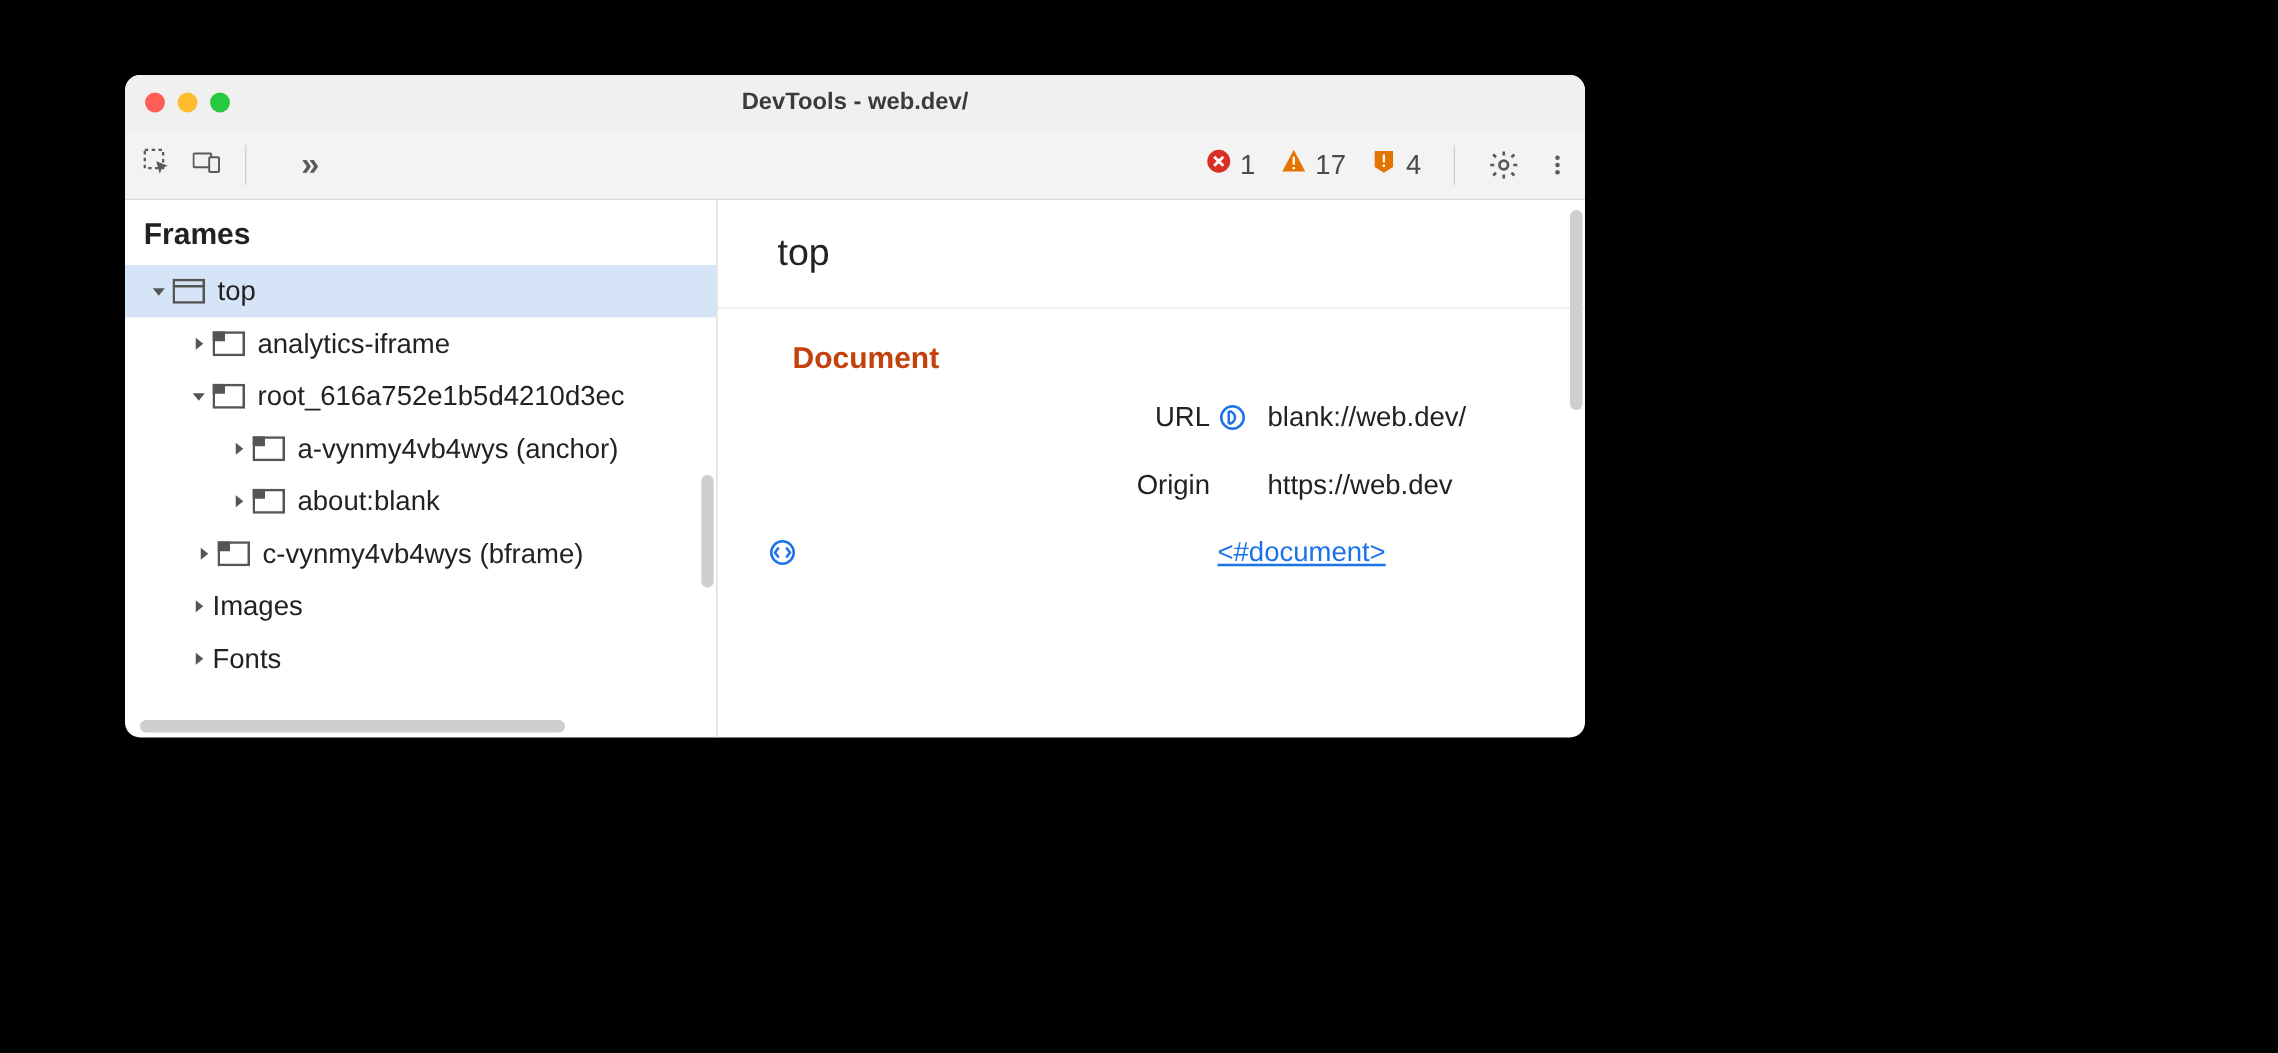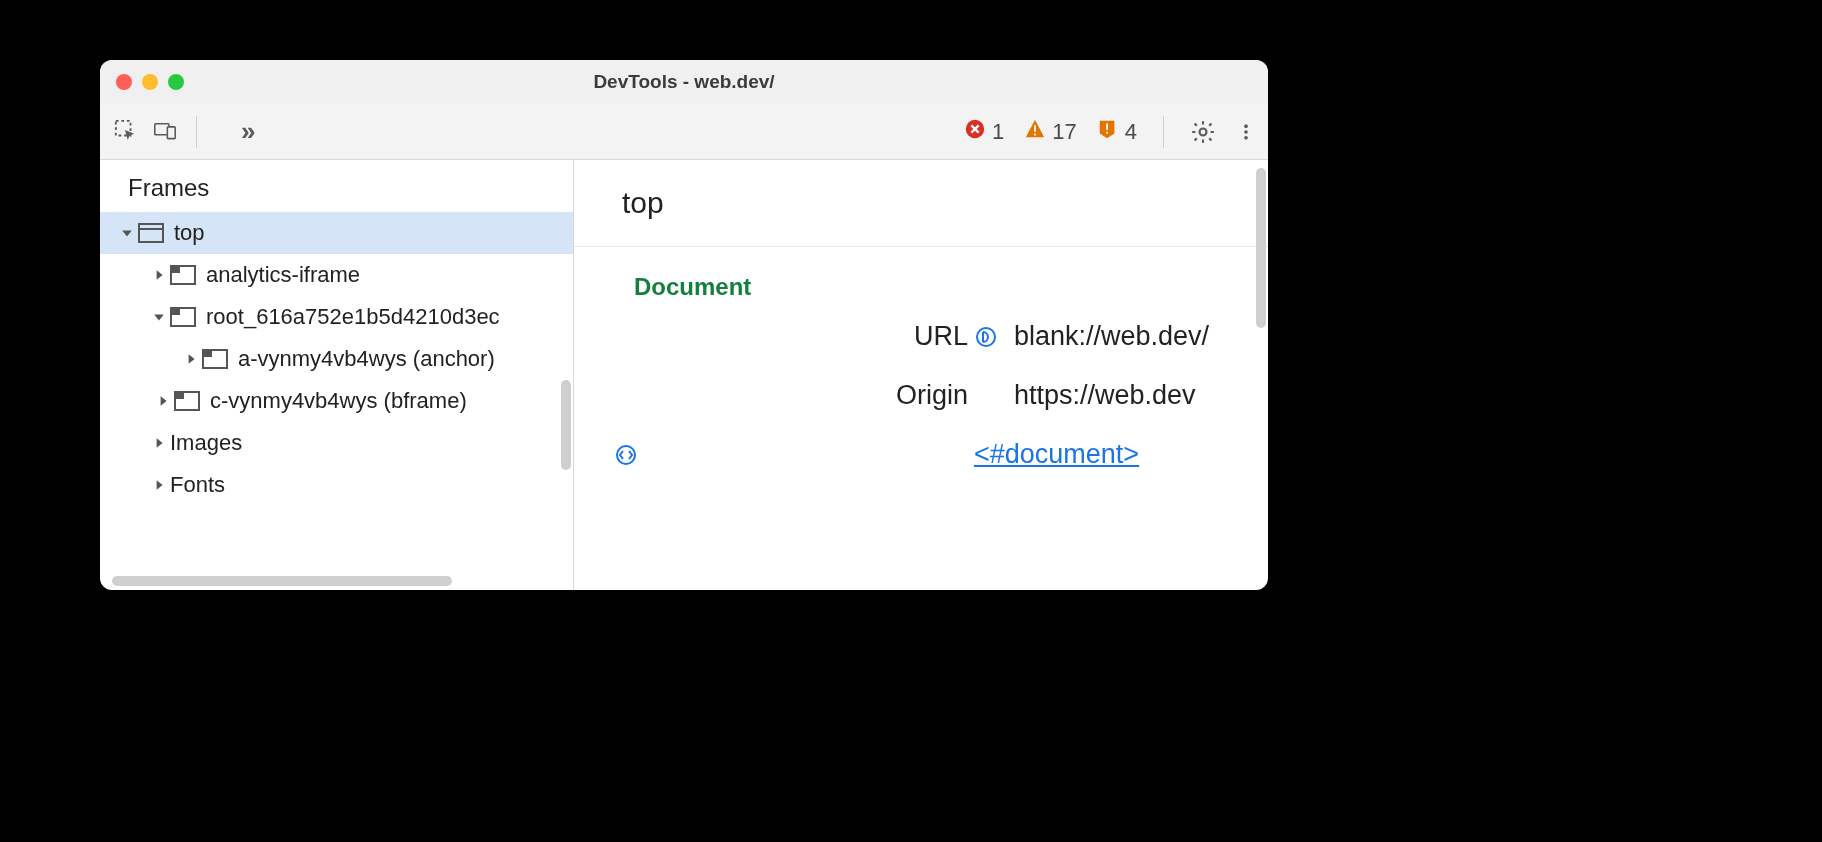--- a/index.html
+++ b/index.html
@@ -37,35 +37,35 @@
   .tab { display: flex; align-items: center; font-size: 22px; color: #5a5a5a; cursor: pointer; border-bottom: 3px solid transparent; }
   .tab.active { color: #1a73e8; border-bottom-color: #1a73e8; }
   .more-tabs { margin-left: 30px; font-size: 26px; color: #5a5a5a; display:flex; align-items:center; cursor:pointer; font-weight:600;}
   .tb-right { margin-left: auto; display: flex; align-items: center; gap: 20px; }
   .counter { display: flex; align-items: center; gap: 6px; font-size: 22px; color: #4a4a4a; }
   .ico { width: 22px; height: 22px; }
   .gear, .kebab { cursor: pointer; display:flex; align-items:center; }
   .kebab svg { width: 20px; height: 26px; }
   .body { flex: 1; display: flex; min-height: 0; }
   .sidebar { width: 474px; border-right: 1px solid #d8d8d8; overflow: hidden; position: relative; display:flex; flex-direction:column; }
-  .side-title { font-size: 24px; font-weight: 400; color: #222; padding: 14px 16px 10px 28px; }
+  .side-title { font-size: 24px; font-weight: 700; color: #222; padding: 14px 16px 10px 15px; }
   .tree { flex:1; overflow-y:auto; overflow-x:hidden; font-size: 22px; color:#222; }
   .tree-row { display:flex; align-items:center; height: 42px; white-space: nowrap; padding-right: 10px; cursor:pointer; }
   .tree-row.selected { background: #d5e4f7; }
   .arrow { width: 14px; display:inline-flex; justify-content:center; margin-right: 4px; color:#555; }
   .arrow svg { width:12px; height:12px; }
   .frame-ico { display:inline-flex; margin-right: 10px; }
   .frame-ico svg { width: 26px; height: 20px; }
   .tree-label { overflow:hidden; text-overflow: clip; }
   .sb-hscroll { position:absolute; left:12px; bottom:4px; width: 340px; height:10px; background:#cfcfcf; border-radius:5px; }
   .sb-vscroll-inner { position:absolute; right:2px; top:220px; width:10px; height:90px; background:#cfcfcf; border-radius:5px; }
   .detail { flex:1; overflow-y:auto; position:relative; }
   .detail-head { font-size: 30px; color:#222; padding: 26px 0 26px 48px; border-bottom: 1px solid #e6e6e6; }
-  .section-title { font-size: 24px; font-weight: 700; color:#15803d; padding: 26px 0 20px 60px; }
-  .kv { display:grid; grid-template-columns: 360px 40px 1fr; align-items: center; row-gap: 28px; padding: 0 40px 30px 40px; font-size: 27px; color:#222; }
+  .section-title { font-size: 24px; font-weight: 700; color:#c2410c; padding: 26px 0 20px 60px; }
+  .kv { display:grid; grid-template-columns: 360px 40px 1fr; align-items: center; row-gap: 28px; padding: 0 40px 30px 40px; font-size: 22px; color:#222; }
   .k { text-align: right; padding-right: 6px; }
   .v { display:flex; align-items:center; gap:10px; }
   .v a { color:#1a73e8; }
   .vicon { display:inline-flex; }
   .vicon svg { width:24px; height:24px; }
   .detail-vscroll { position:absolute; right:2px; top:8px; width:10px; height:160px; background:#cfcfcf; border-radius:5px; }
 </style>
 </head>
 <body>
 
@@ -196,20 +196,34 @@
             </span>
           <span class="frame-ico">
               <svg viewBox="0 0 26 20" fill="none" stroke="#555" stroke-width="2">
                 <rect x="1" y="1" width="24" height="18"></rect>
                 <rect x="1" y="1" width="8" height="6" fill="#555"></rect>
               </svg>
             </span>
           <span class="tree-label">a-vynmy4vb4wys (anchor)</span>
         </div>
 
+        <div class="tree-row" style="padding-left:84px">
+          <span class="arrow">
+              <svg viewBox="0 0 10 10">
+                <path d="M3 1 L8 5 L3 9 Z" fill="#555"></path>
+              </svg>
+            </span>
+          <span class="frame-ico">
+              <svg viewBox="0 0 26 20" fill="none" stroke="#555" stroke-width="2">
+                <rect x="1" y="1" width="24" height="18"></rect>
+                <rect x="1" y="1" width="8" height="6" fill="#555"></rect>
+              </svg>
+            </span>
+          <span class="tree-label">about:blank</span>
+        </div>
 
         <div class="tree-row" style="padding-left:56px">
           <span class="arrow">
               <svg viewBox="0 0 10 10">
                 <path d="M3 1 L8 5 L3 9 Z" fill="#555"></path>
               </svg>
             </span>
           <span class="frame-ico">
               <svg viewBox="0 0 26 20" fill="none" stroke="#555" stroke-width="2">
                 <rect x="1" y="1" width="24" height="18"></rect>

